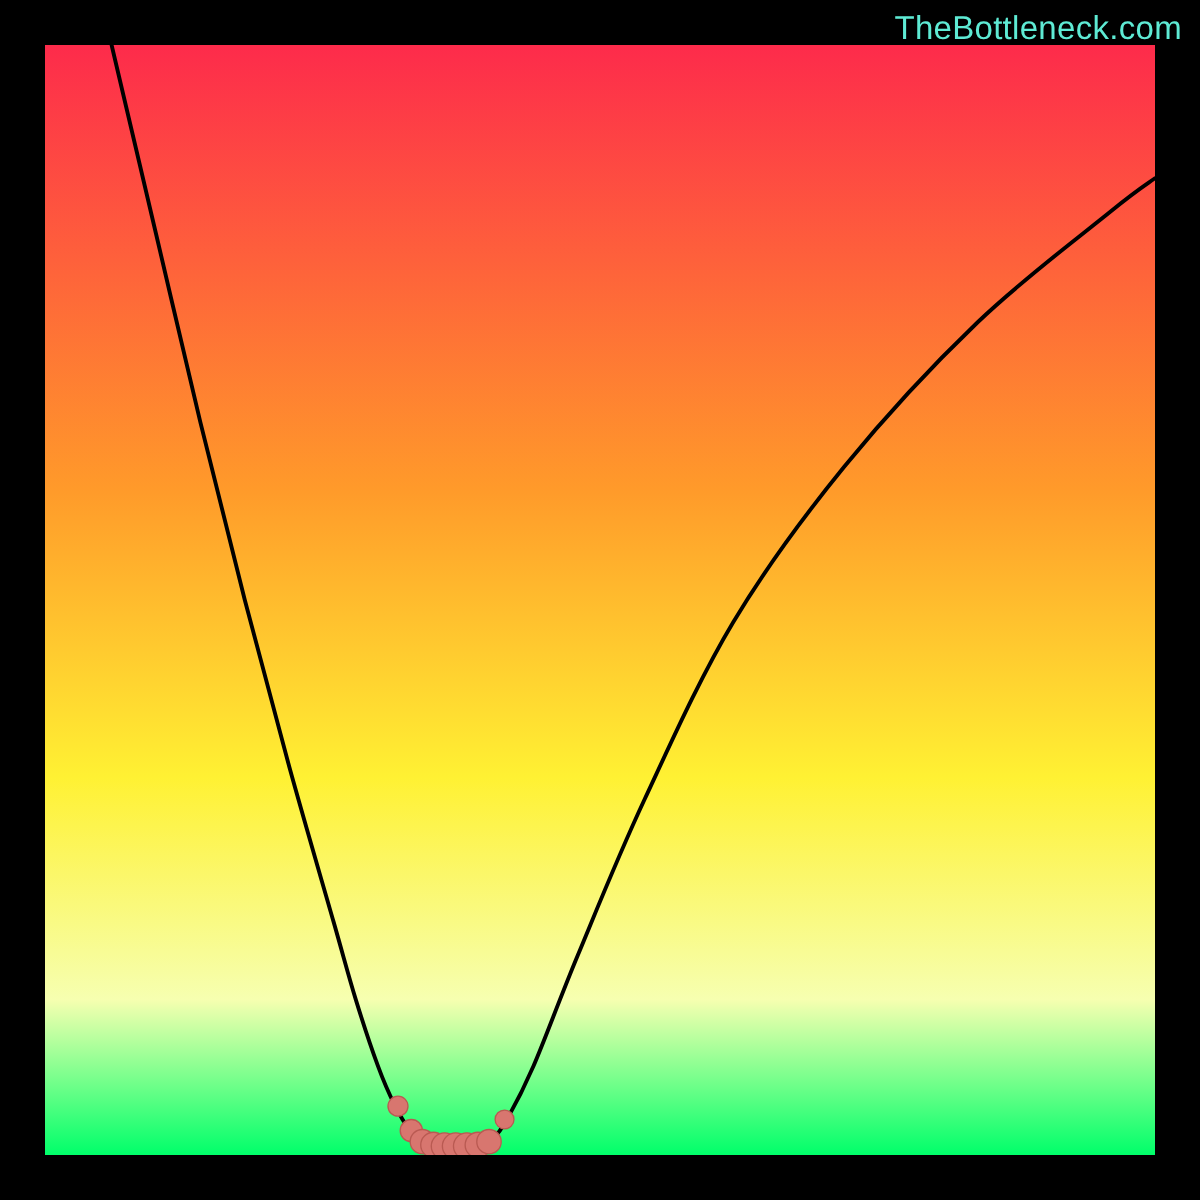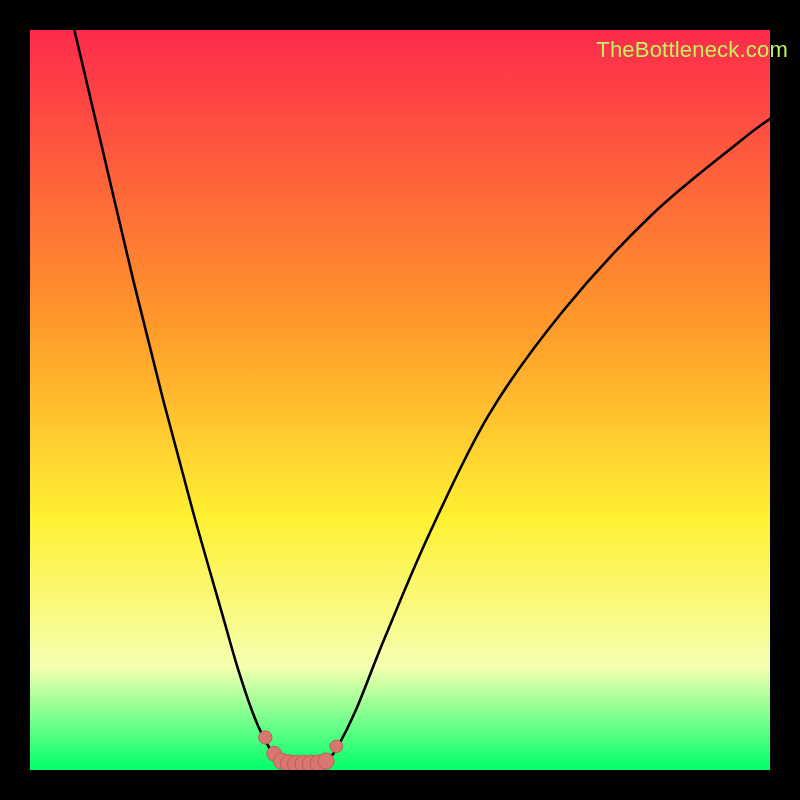--- a/index.html
+++ b/index.html
@@ -21,25 +21,24 @@
     position: absolute;
     left: 30px;
     top: 30px;
     width: 740px;
     height: 740px;
   }
   .watermark {
     position: absolute;
     top: 6px;
     right: 12px;
-    color: #bef264;
+    color: #5eead4;
     font-size: 22px;
     font-weight: 500;
     letter-spacing: 0.2px;
-    margin-top: 31px;
   }
 </style>
 </head>
 <body>
 
 <div class="frame">
   <svg class="plot" viewBox="0 0 100 100" preserveAspectRatio="none">
     <defs>
       <linearGradient id="bg" x1="0" y1="0" x2="0" y2="1">
         <stop offset="0" stop-color="#fd2b4b"></stop>

